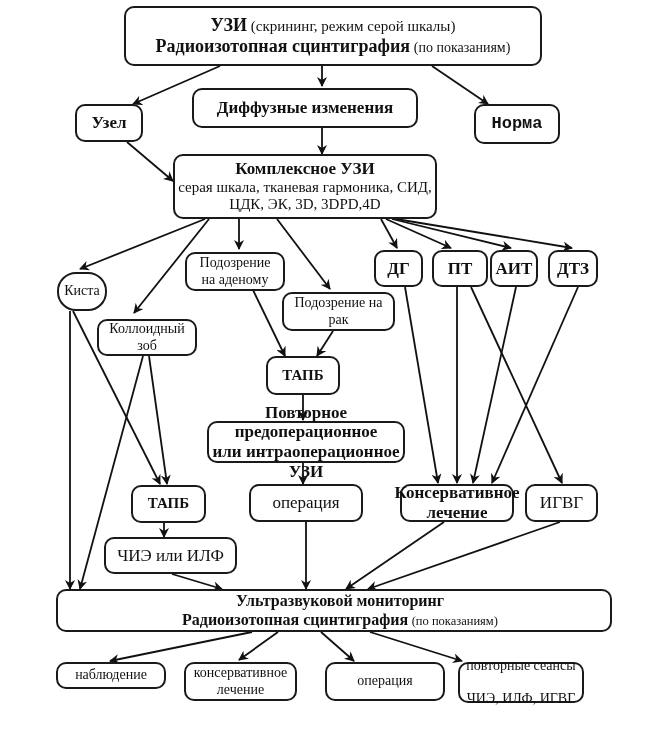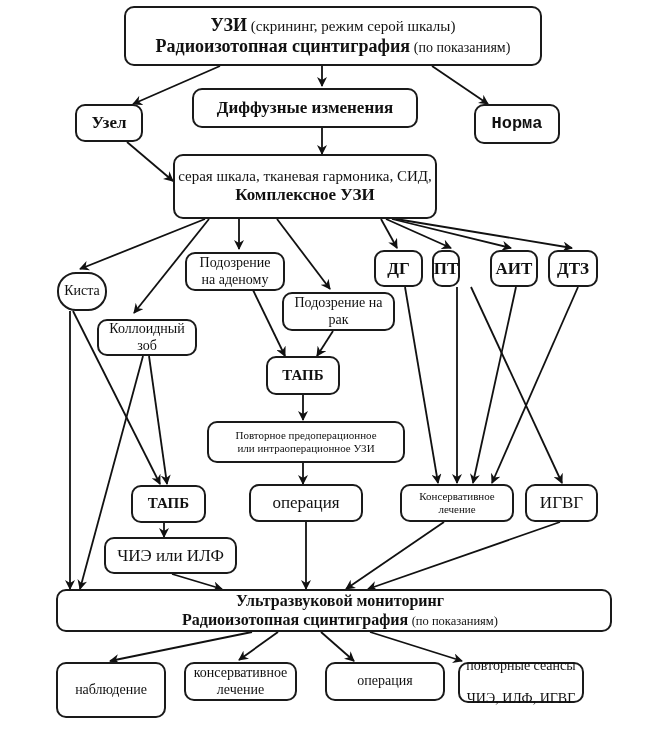--- a/index.html
+++ b/index.html
@@ -1,21 +1,21 @@
 <!DOCTYPE html>
 <html><head>
 <meta charset="utf-8">
 <style>
   html,body{margin:0;padding:0;background:#fff;}
   body{width:671px;height:755px;position:relative;overflow:hidden;font-family:"Liberation Serif","DejaVu Serif",serif;color:#111;}
   svg.wires{position:absolute;left:0;top:0;width:671px;height:755px;}
   .box{position:absolute;box-sizing:border-box;border:2px solid #1a1a1a;border-radius:10px;background:#fff;display:flex;flex-direction:column;align-items:center;justify-content:center;text-align:center;line-height:1.15;}
   .b{font-weight:bold;}
   .n{font-weight:normal;}
-  .fs18{font-size:18px;} .fs17{font-size:17px;} .fs16{font-size:16px;} .fs15{font-size:15px;} .fs14{font-size:14px;} .fs13{font-size:11px;} .fs12{font-size:12.5px;}
+  .fs18{font-size:18px;} .fs17{font-size:17px;} .fs16{font-size:16px;} .fs15{font-size:15px;} .fs14{font-size:14px;} .fs13{font-size:17px;font-weight:bold;} .fs12{font-size:12.5px;}
   .line{display:block;}
 </style>
 </head>
 <body>
 
 <svg class="wires" viewBox="0 0 671 755">
   <defs>
     <marker id="ah" markerWidth="10" markerHeight="10" refX="9" refY="5" orient="auto" markerUnits="userSpaceOnUse">
       <path d="M0,0 L10,5 L0,10 L3,5 z" fill="#111"></path>
     </marker>
@@ -76,40 +76,41 @@
 <div class="box" style="left:124px;top:6px;width:418px;height:60px;">
   <span class="line fs15"><span class="b fs18">УЗИ</span> <span class="n">(скрининг, режим серой шкалы)</span></span>
   <span class="line fs15"><span class="b fs18">Радиоизотопная сцинтиграфия</span> <span class="n fs14">(по показаниям)</span></span>
 </div>
 
 <div class="box b fs17" style="left:75px;top:104px;width:68px;height:38px;">Узел</div>
 <div class="box b fs17" style="left:192px;top:88px;width:226px;height:40px;">Диффузные изменения</div>
 <div class="box b fs17" style="left:474px;top:104px;width:86px;height:40px;font-family:Liberation Mono, monospace;">Норма</div>
 
 <div class="box" style="left:173px;top:154px;width:264px;height:65px;">
+  <span class="line b fs17">Комплексное УЗИ</span>
   <span class="line fs15">серая шкала, тканевая гармоника, СИД,</span>
-  <span class="line b fs17">Комплексное УЗИ</span>
+  <span class="line fs15">ЦДК, ЭК, 3D, 3DPD,4D</span>
 </div>
 
 <div class="box fs14" style="left:57px;top:272px;width:50px;height:39px;border-radius:19px;">Киста</div>
 <div class="box fs14" style="left:97px;top:319px;width:100px;height:37px;">
   <span class="line">Коллоидный</span>
   <span class="line">зоб</span>
 </div>
 <div class="box fs14" style="left:185px;top:252px;width:100px;height:39px;">
   <span class="line">Подозрение</span>
   <span class="line">на аденому</span>
 </div>
 <div class="box fs14" style="left:282px;top:292px;width:113px;height:39px;">
   <span class="line">Подозрение на</span>
   <span class="line">рак</span>
 </div>
 
 <div class="box b fs17" style="left:374px;top:250px;width:49px;height:37px;">ДГ</div>
-<div class="box b fs17" style="left:432px;top:250px;width:28px;height:37px;">ПТ</div>
+<div class="box b fs17" style="left:432px;top:250px;width:56px;height:37px;">ПТ</div>
 <div class="box b fs17" style="left:490px;top:250px;width:48px;height:37px;">АИТ</div>
 <div class="box b fs17" style="left:548px;top:250px;width:50px;height:37px;">ДТЗ</div>
 
 <div class="box b fs15" style="left:266px;top:356px;width:74px;height:39px;">ТАПБ</div>
 
 <div class="box fs13" style="left:207px;top:421px;width:198px;height:42px;">
   <span class="line">Повторное предоперационное</span>
   <span class="line">или интраоперационное УЗИ</span>
 </div>
 
@@ -120,21 +121,21 @@
   <span class="line">Консервативное</span>
   <span class="line">лечение</span>
 </div>
 <div class="box fs17" style="left:525px;top:484px;width:73px;height:38px;">ИГВГ</div>
 
 <div class="box" style="left:56px;top:589px;width:556px;height:43px;padding-left:12px;">
   <span class="line b fs16">Ультразвуковой мониторинг</span>
   <span class="line fs14"><span class="b fs16">Радиоизотопная сцинтиграфия</span> <span class="n fs12">(по показаниям)</span></span>
 </div>
 
-<div class="box fs14" style="left:56px;top:662px;width:110px;height:56px;">
+<div class="box fs14" style="left:56px;top:662px;width:110px;height:27px;">
   <span class="line">наблюдение</span>
 </div>
 <div class="box fs14" style="left:184px;top:662px;width:113px;height:39px;">
   <span class="line">консервативное</span>
   <span class="line">лечение</span>
 </div>
 <div class="box fs14" style="left:325px;top:662px;width:120px;height:39px;">
   <span class="line">операция</span>
 </div>
 <div class="box fs14" style="left:458px;top:662px;width:126px;height:41px;gap:16px;">

